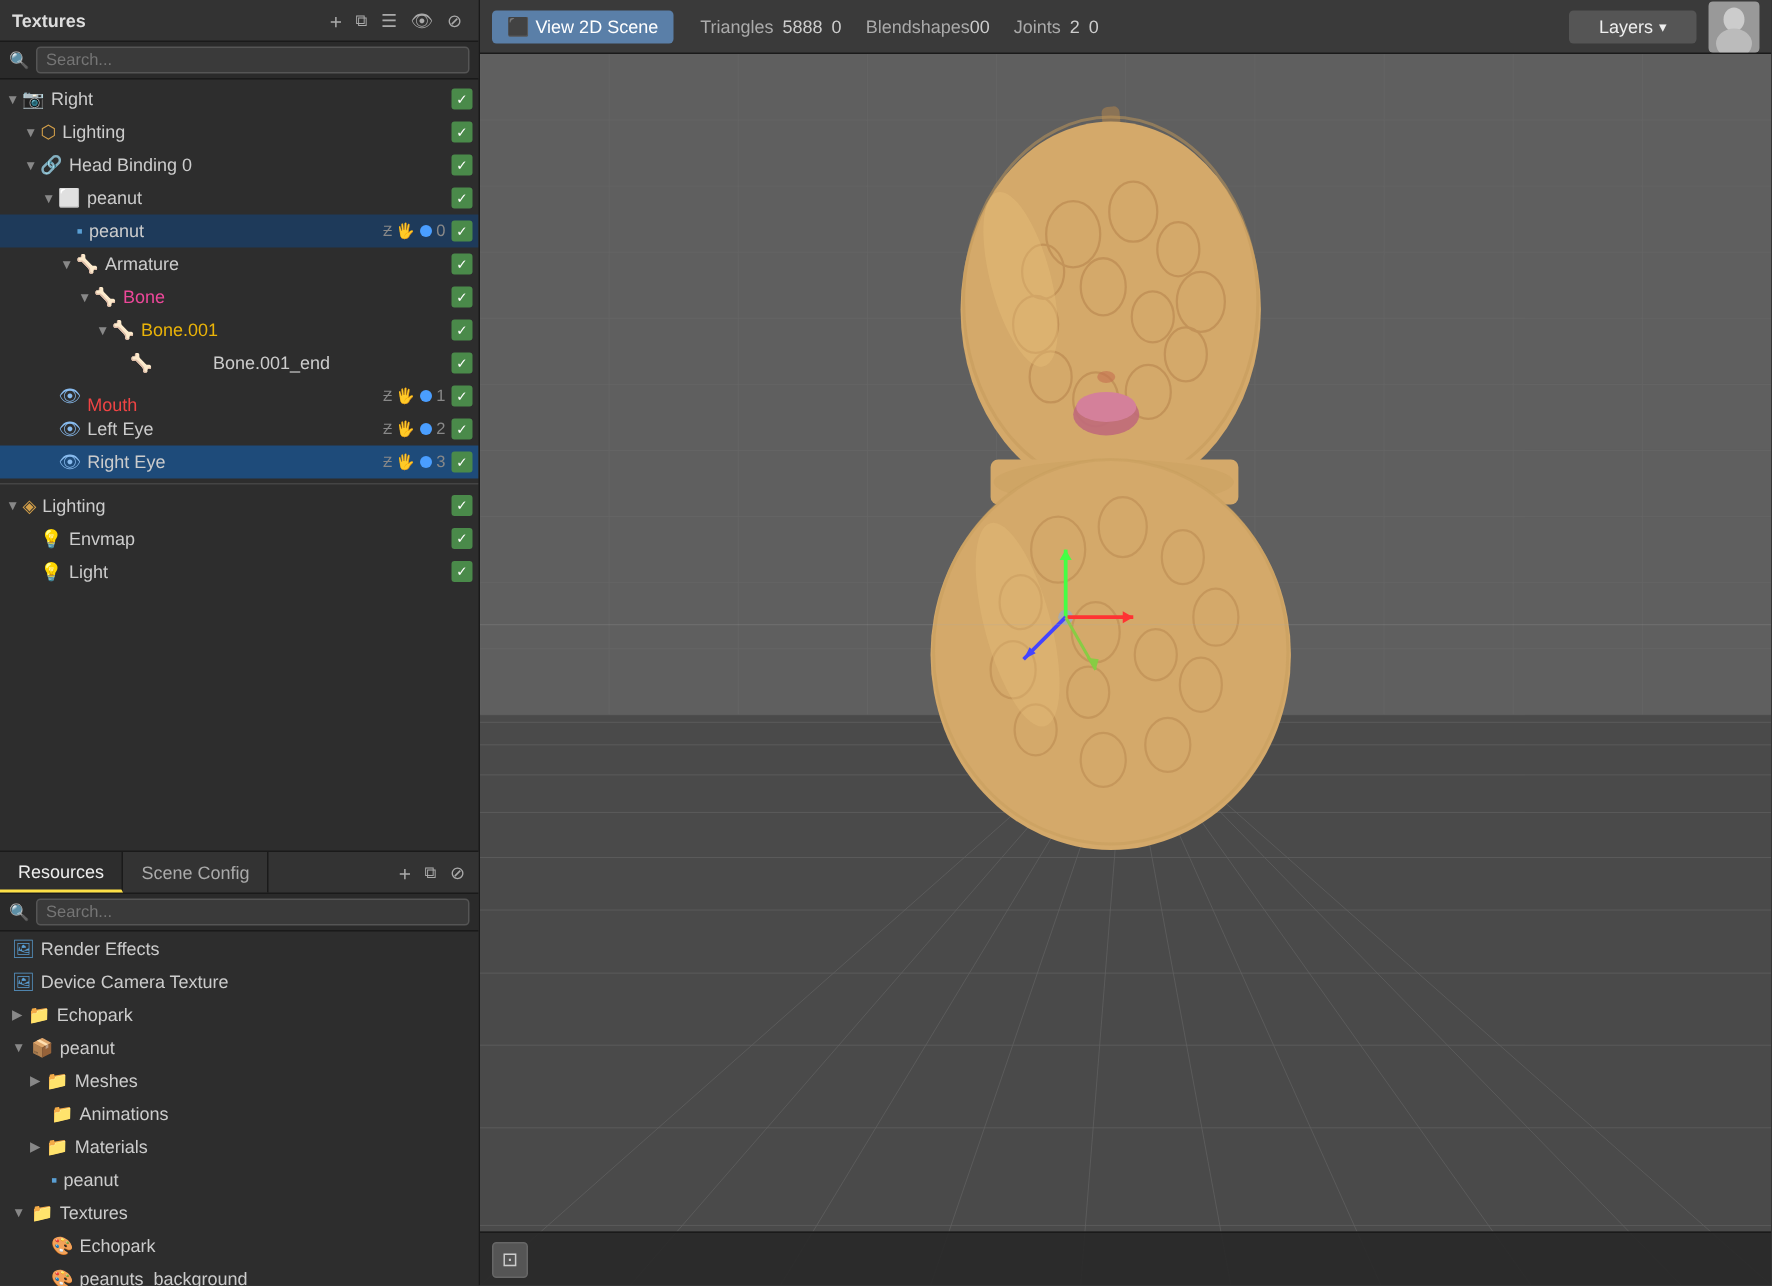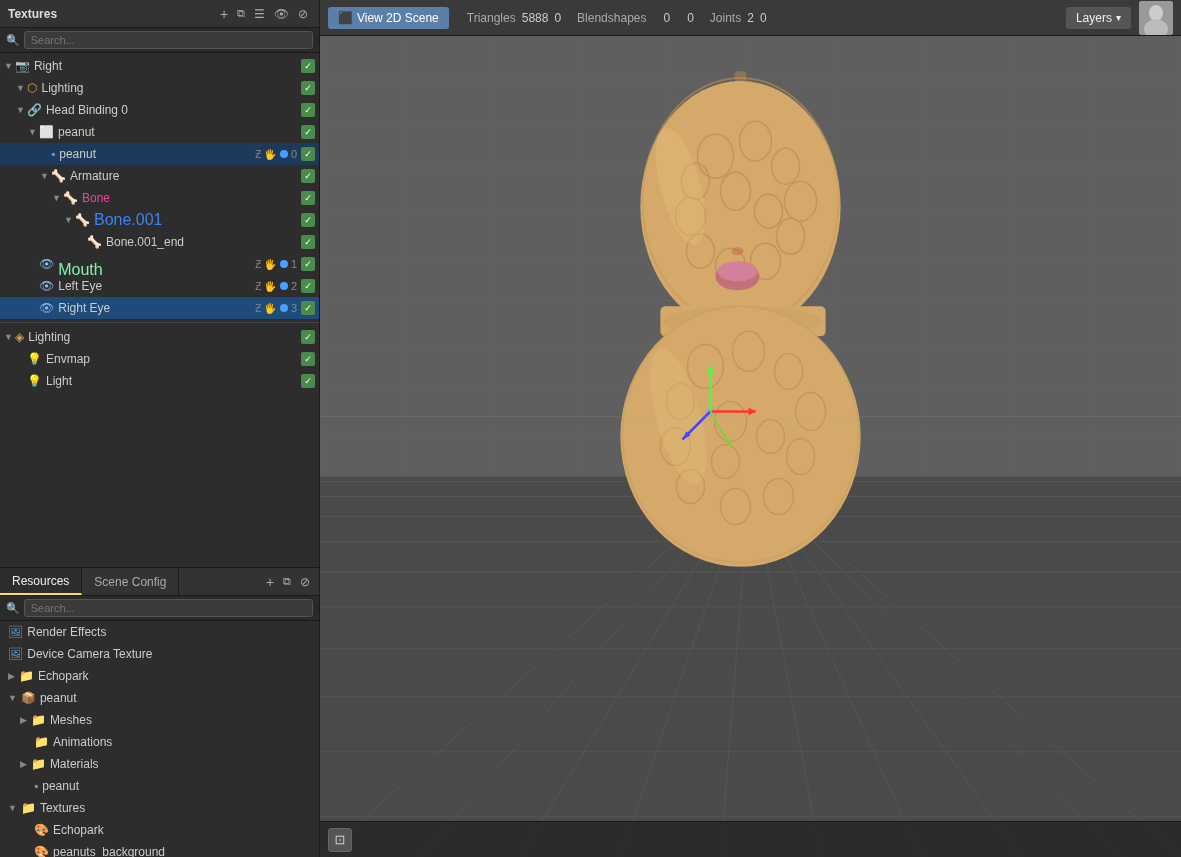--- a/index.html
+++ b/index.html
@@ -96,35 +96,35 @@
         <div style="display:flex; align-items:center; height:22px; padding-right:4px; cursor:pointer; padding-left:52px; gap:1px;">
           <span style="font-size:9px; color:#888; min-width:10px;">▼</span>
           <span style="font-size:12px; margin-right:3px; color:#c8a84b;">🦴</span>
           <span style="flex:1; font-size:12px; color:#ec4899;">Bone</span>
           <div style="width:14px; height:14px; background:#4a8a4a; border-radius:2px; display:flex; align-items:center; justify-content:center; font-size:9px; color:#fff;">✓</div>
         </div>
 
         <div style="display:flex; align-items:center; height:22px; padding-right:4px; cursor:pointer; padding-left:64px; gap:1px;">
           <span style="font-size:9px; color:#888; min-width:10px;">▼</span>
           <span style="font-size:12px; margin-right:3px; color:#c8a84b;">🦴</span>
-          <span style="flex:1; font-size:16px; color:#3b82f6;">Bone.001</span>
+          <span style="flex:1; font-size:12px; color:#eab308;">Bone.001</span>
           <div style="width:14px; height:14px; background:#4a8a4a; border-radius:2px; display:flex; align-items:center; justify-content:center; font-size:9px; color:#fff;">✓</div>
         </div>
 
         <div style="display:flex; align-items:center; height:22px; padding-right:4px; cursor:pointer; padding-left:76px; gap:1px;">
           <span style="font-size:9px; color:#888; min-width:10px;"></span>
           <span style="font-size:12px; margin-right:3px; color:#c8a84b;">🦴</span>
-          <span style="flex:1; font-size:12px; color:#ccc;">Bone.001_end</span>
+          <span style="flex:1; font-size:12px; color:#ccc;margin-left:36px;">Bone.001_end</span>
           <div style="width:14px; height:14px; background:#4a8a4a; border-radius:2px; display:flex; align-items:center; justify-content:center; font-size:9px; color:#fff;">✓</div>
         </div>
 
         <div style="display:flex; align-items:center; height:22px; padding-right:4px; cursor:pointer; padding-left:28px; gap:1px;">
           <span style="font-size:9px; color:#888; min-width:10px;"></span>
           <span style="font-size:12px; margin-right:3px; color:#88bbee;">👁</span>
-          <span style="flex:1; font-size:16px; color:#86efac;margin-top:12px;">Mouth</span>
+          <span style="flex:1; font-size:12px; color:#ef4444;margin-top:12px;">Mouth</span>
           <span style="font-size:10px; color:#888; margin-right:2px;">Ƶ</span>
           <span style="font-size:10px; color:#888; margin-right:2px;">🖐</span>
           <div style="width:8px; height:8px; border-radius:50%; background:#4a9eff; margin-right:2px;"></div>
           <span style="font-size:11px; color:#888; margin-right:3px;">1</span>
           <div style="width:14px; height:14px; background:#4a8a4a; border-radius:2px; display:flex; align-items:center; justify-content:center; font-size:9px; color:#fff;">✓</div>
         </div>
 
         <div style="display:flex; align-items:center; height:22px; padding-right:4px; cursor:pointer; padding-left:28px; gap:1px;">
           <span style="font-size:9px; color:#888; min-width:10px;"></span>
           <span style="font-size:12px; margin-right:3px; color:#88bbee;">👁</span>
@@ -270,32 +270,32 @@
         <button style="background:#5a7fa8; color:#fff; border:none; padding:4px 10px; border-radius:3px; cursor:pointer; font-size:12px; display:flex; align-items:center; gap:4px;">
           <span>⬛</span>
           <span>View 2D Scene</span>
         </button>
         <div style="display:flex; gap:16px; font-size:12px; color:#aaa; flex:1; padding-left:10px;">
           <div style="display:flex; gap:6px;">
             <span>Triangles</span>
             <span style="color:#ccc;">5888</span>
             <span style="color:#ccc;">0</span>
           </div>
-          <div style="display:flex; gap:17px;">
+          <div style="display:flex; gap:0;">
             <span>Blendshapes</span>
             <span style="color:#ccc;">0</span>
             <span style="color:#ccc;">0</span>
           </div>
           <div style="display:flex; gap:6px;">
             <span>Joints</span>
             <span style="color:#ccc;">2</span>
             <span style="color:#ccc;">0</span>
           </div>
         </div>
-        <button style="background:#555; color:#eee; border:none; padding:4px 10px; border-radius:3px; cursor:pointer; font-size:12px; display:flex; align-items:center; gap:4px;">
+        <button style="background:#555; color:#eee; border:none; padding:4px 20px; border-radius:3px; cursor:pointer; font-size:12px; display:flex; align-items:center; gap:4px;">
           <span>Layers</span>
           <span style="font-size:10px;">▾</span>
         </button>
         <div style="width:34px; height:34px; background:#888; border-radius:3px; overflow:hidden; display:flex; align-items:center; justify-content:center;">
           <svg width="34" height="34" viewBox="0 0 34 34">
             <rect width="34" height="34" fill="#999"></rect>
             <ellipse cx="17" cy="12" rx="7" ry="8" fill="#ccc"></ellipse>
             <ellipse cx="17" cy="28" rx="12" ry="10" fill="#bbb"></ellipse>
           </svg>
         </div>

